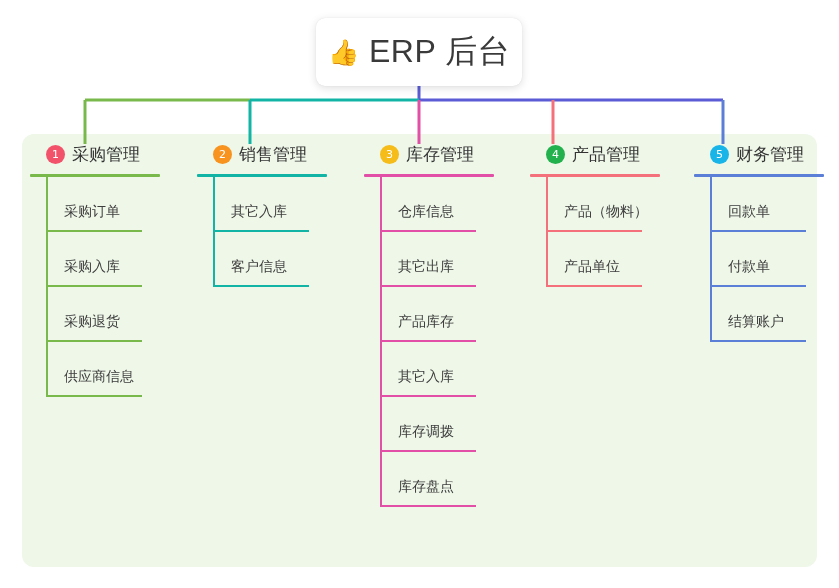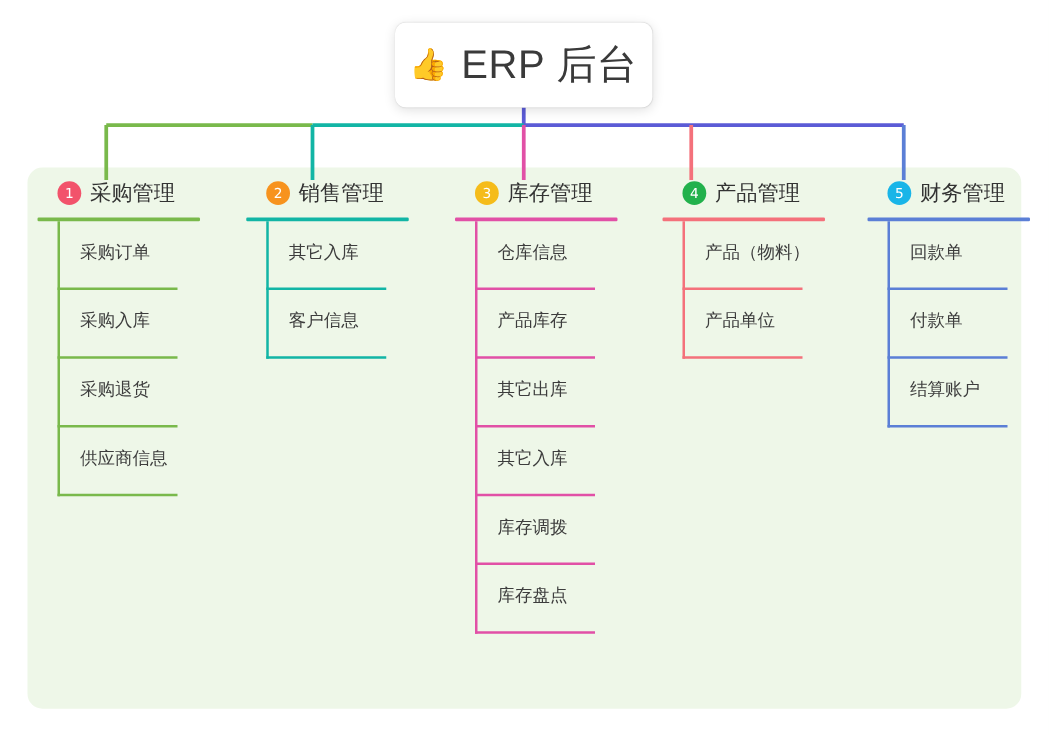--- a/index.html
+++ b/index.html
@@ -120,21 +120,21 @@
     bottom: 0;
     width: 2px;
   }
   .item {
     position: relative;
     height: 55px;
     box-sizing: border-box;
     padding-left: 18px;
     display: flex;
     align-items: flex-end;
-    padding-bottom: 21px;
+    padding-bottom: 11px;
   }
   .item-label {
     font-size: 14px;
     color: #3d3d3d;
     white-space: nowrap;
   }
   .item-rule {
     position: absolute;
     left: 0;
     bottom: 0;
@@ -217,25 +217,25 @@
         <span class="col-title">库存管理</span>
       </div>
       <div class="col-rule" style="background: rgb(225, 80, 166);"></div>
       <div class="items">
         <div class="rail" style="background: rgb(225, 80, 166);"></div>
         <div class="item">
           <span class="item-label">仓库信息</span>
           <div class="item-rule" style="background: rgb(225, 80, 166);"></div>
         </div>
         <div class="item">
+          <span class="item-label">其它出库</span>
+          <div class="item-rule" style="background: rgb(225, 80, 166);"></div>
+        </div>
+        <div class="item">
           <span class="item-label">产品库存</span>
-          <div class="item-rule" style="background: rgb(225, 80, 166);"></div>
-        </div>
-        <div class="item">
-          <span class="item-label">其它出库</span>
           <div class="item-rule" style="background: rgb(225, 80, 166);"></div>
         </div>
         <div class="item">
           <span class="item-label">其它入库</span>
           <div class="item-rule" style="background: rgb(225, 80, 166);"></div>
         </div>
         <div class="item">
           <span class="item-label">库存调拨</span>
           <div class="item-rule" style="background: rgb(225, 80, 166);"></div>
         </div>

